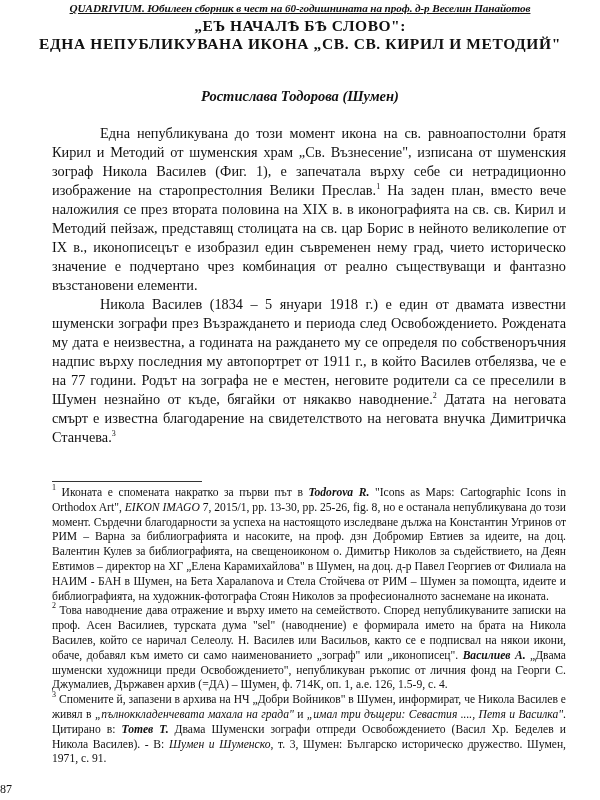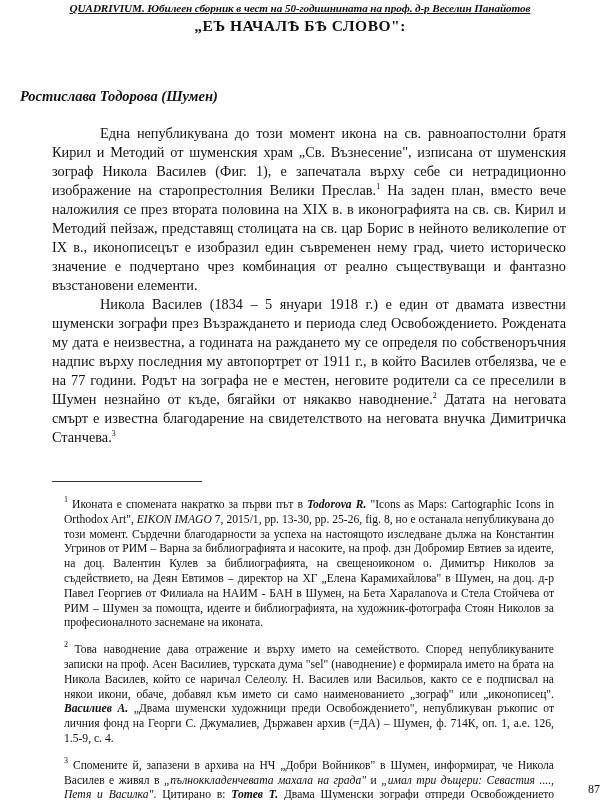--- a/index.html
+++ b/index.html
@@ -4,41 +4,42 @@
 <style>
   html, body { margin:0; padding:0; background:#ffffff; }
   body { width:600px; height:800px; overflow:hidden; position:relative;
          font-family:"Liberation Serif","DejaVu Serif",serif; color:#111; }
   .running-head { position:absolute; left:28px; top:2px; width:544px; text-align:center;
          font-size:11.2px; font-style:italic; font-weight:bold; text-decoration:underline;
          white-space:nowrap; letter-spacing:-0.1px; }
   .title-block { position:absolute; left:20px; top:17px; width:560px; text-align:center; }
   .title-line1 { font-size:15.5px; font-weight:bold; letter-spacing:0.5px; line-height:18px; }
   .title-line2, .title-line3 { font-size:15.5px; font-weight:bold; line-height:18px; letter-spacing:0.6px; }
-  .author { position:absolute; left:20px; top:88px; width:560px; text-align:left;
+  .author { position:absolute; left:20px; top:88px; width:560px; text-align:center;
          font-size:14.5px; font-style:italic; font-weight:bold; }
   .body { position:absolute; left:52px; top:124px; width:514px; font-size:14.3px; line-height:19px;
          text-align:justify; }
   .body p { margin:0; text-indent:48px; }
   sup { font-size:8px; vertical-align:6px; line-height:0; }
   .sep { position:absolute; left:52px; top:481px; width:150px; height:0; border-top:1px solid #333; }
   .footnotes { position:absolute; left:52px; top:486px; width:514px; font-size:11.6px;
          line-height:14.8px; text-align:justify; }
-  .footnotes p { margin:12px; }
+  .footnotes p { margin:0; }
   .fn-italic { font-style:italic; }
   .fn-bold-italic { font-style:italic; font-weight:bold; }
-  .page-number { position:absolute; left:0; top:782px; width:600px; text-align:right; font-size:12px; }
+  .page-number { position:absolute; left:0; top:782px; width:600px; text-align:left; font-size:12px; }
 </style>
 </head>
 <body>
 
-<div class="running-head">QUADRIVIUM. Юбилеен сборник в чест на 50-годишнината на проф. д-р Веселин Панайотов</div>
+<div class="running-head">QUADRIVIUM. Юбилеен сборник в чест на 60-годишнината на проф. д-р Веселин Панайотов</div>
 
 <div class="title-block">
   <div class="title-line1">„ЕЪ НАЧАЛѢ БѢ СЛОВО":</div>
+  <div class="title-line2">ЕДНА НЕПУБЛИКУВАНА ИКОНА „СВ. СВ. КИРИЛ И МЕТОДИЙ"</div>
 </div>
 
 <div class="author">Ростислава Тодорова (Шумен)</div>
 
 <div class="body">
   <p><span>Една непубликувана до този момент икона на св. равноапостолни братя Кирил и Методий от шуменския храм „Св. Възнесение", изписана от шуменския зограф Никола Василев (Фиг. 1), е запечатала върху себе си нетрадиционно изображение на старопрестолния Велики Преслав.</span><sup>1</sup><span> На заден план, вместо вече наложилия се през втората половина на XIX в. в иконографията на св. св. Кирил и Методий пейзаж, представящ столицата на св. цар Борис в нейното великолепие от IX в., иконописецът е изобразил един съвременен нему град, чието историческо значение е подчертано чрез комбинация от реално съществуващи и фантазно възстановени елементи.</span></p>
   <p><span>Никола Василев (1834 – 5 януари 1918 г.) е един от двамата известни шуменски зографи през Възраждането и периода след Освобождението. Рождената му дата е неизвестна, а годината на раждането му се определя по собственоръчния надпис върху последния му автопортрет от 1911 г., в който Василев отбелязва, че е на 77 години. Родът на зографа не е местен, неговите родители са се преселили в Шумен незнайно от къде, бягайки от някакво наводнение.</span><sup>2</sup><span> Датата на неговата смърт е известна благодарение на свидетелството на неговата внучка Димитричка Станчева.</span><sup>3</sup></p>
 </div>
 
 <div class="sep"></div>

